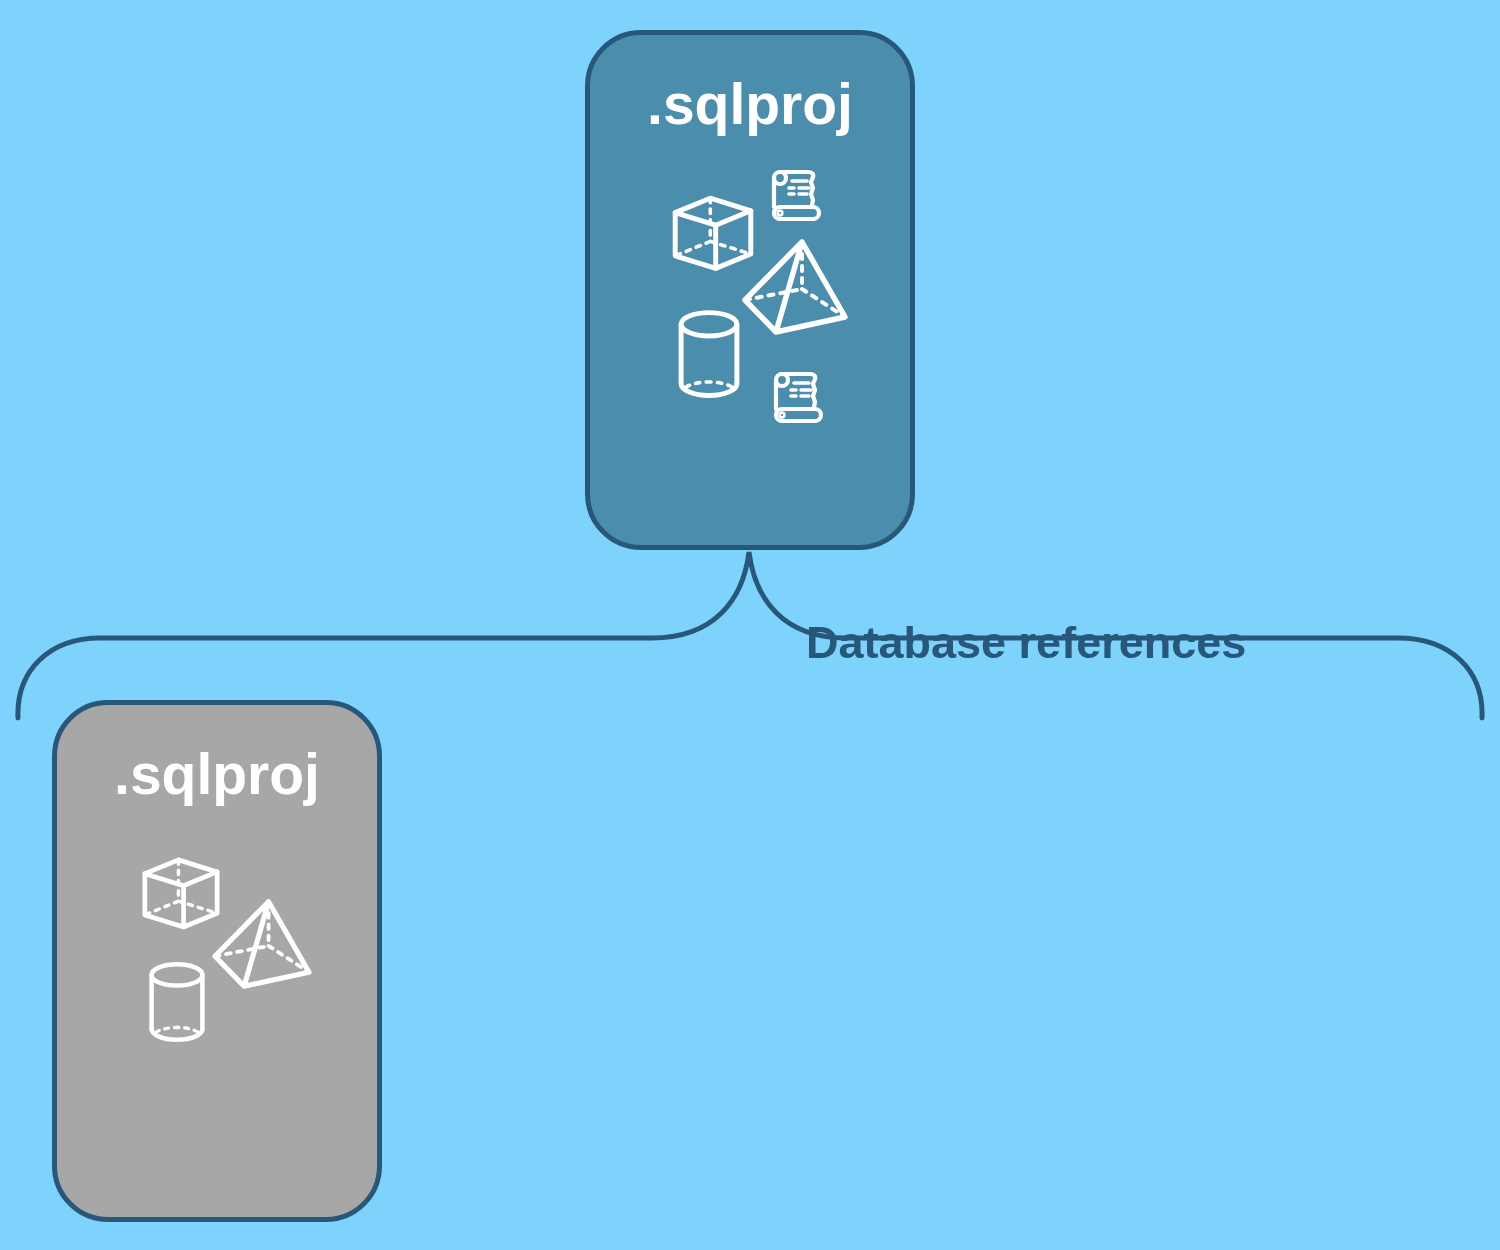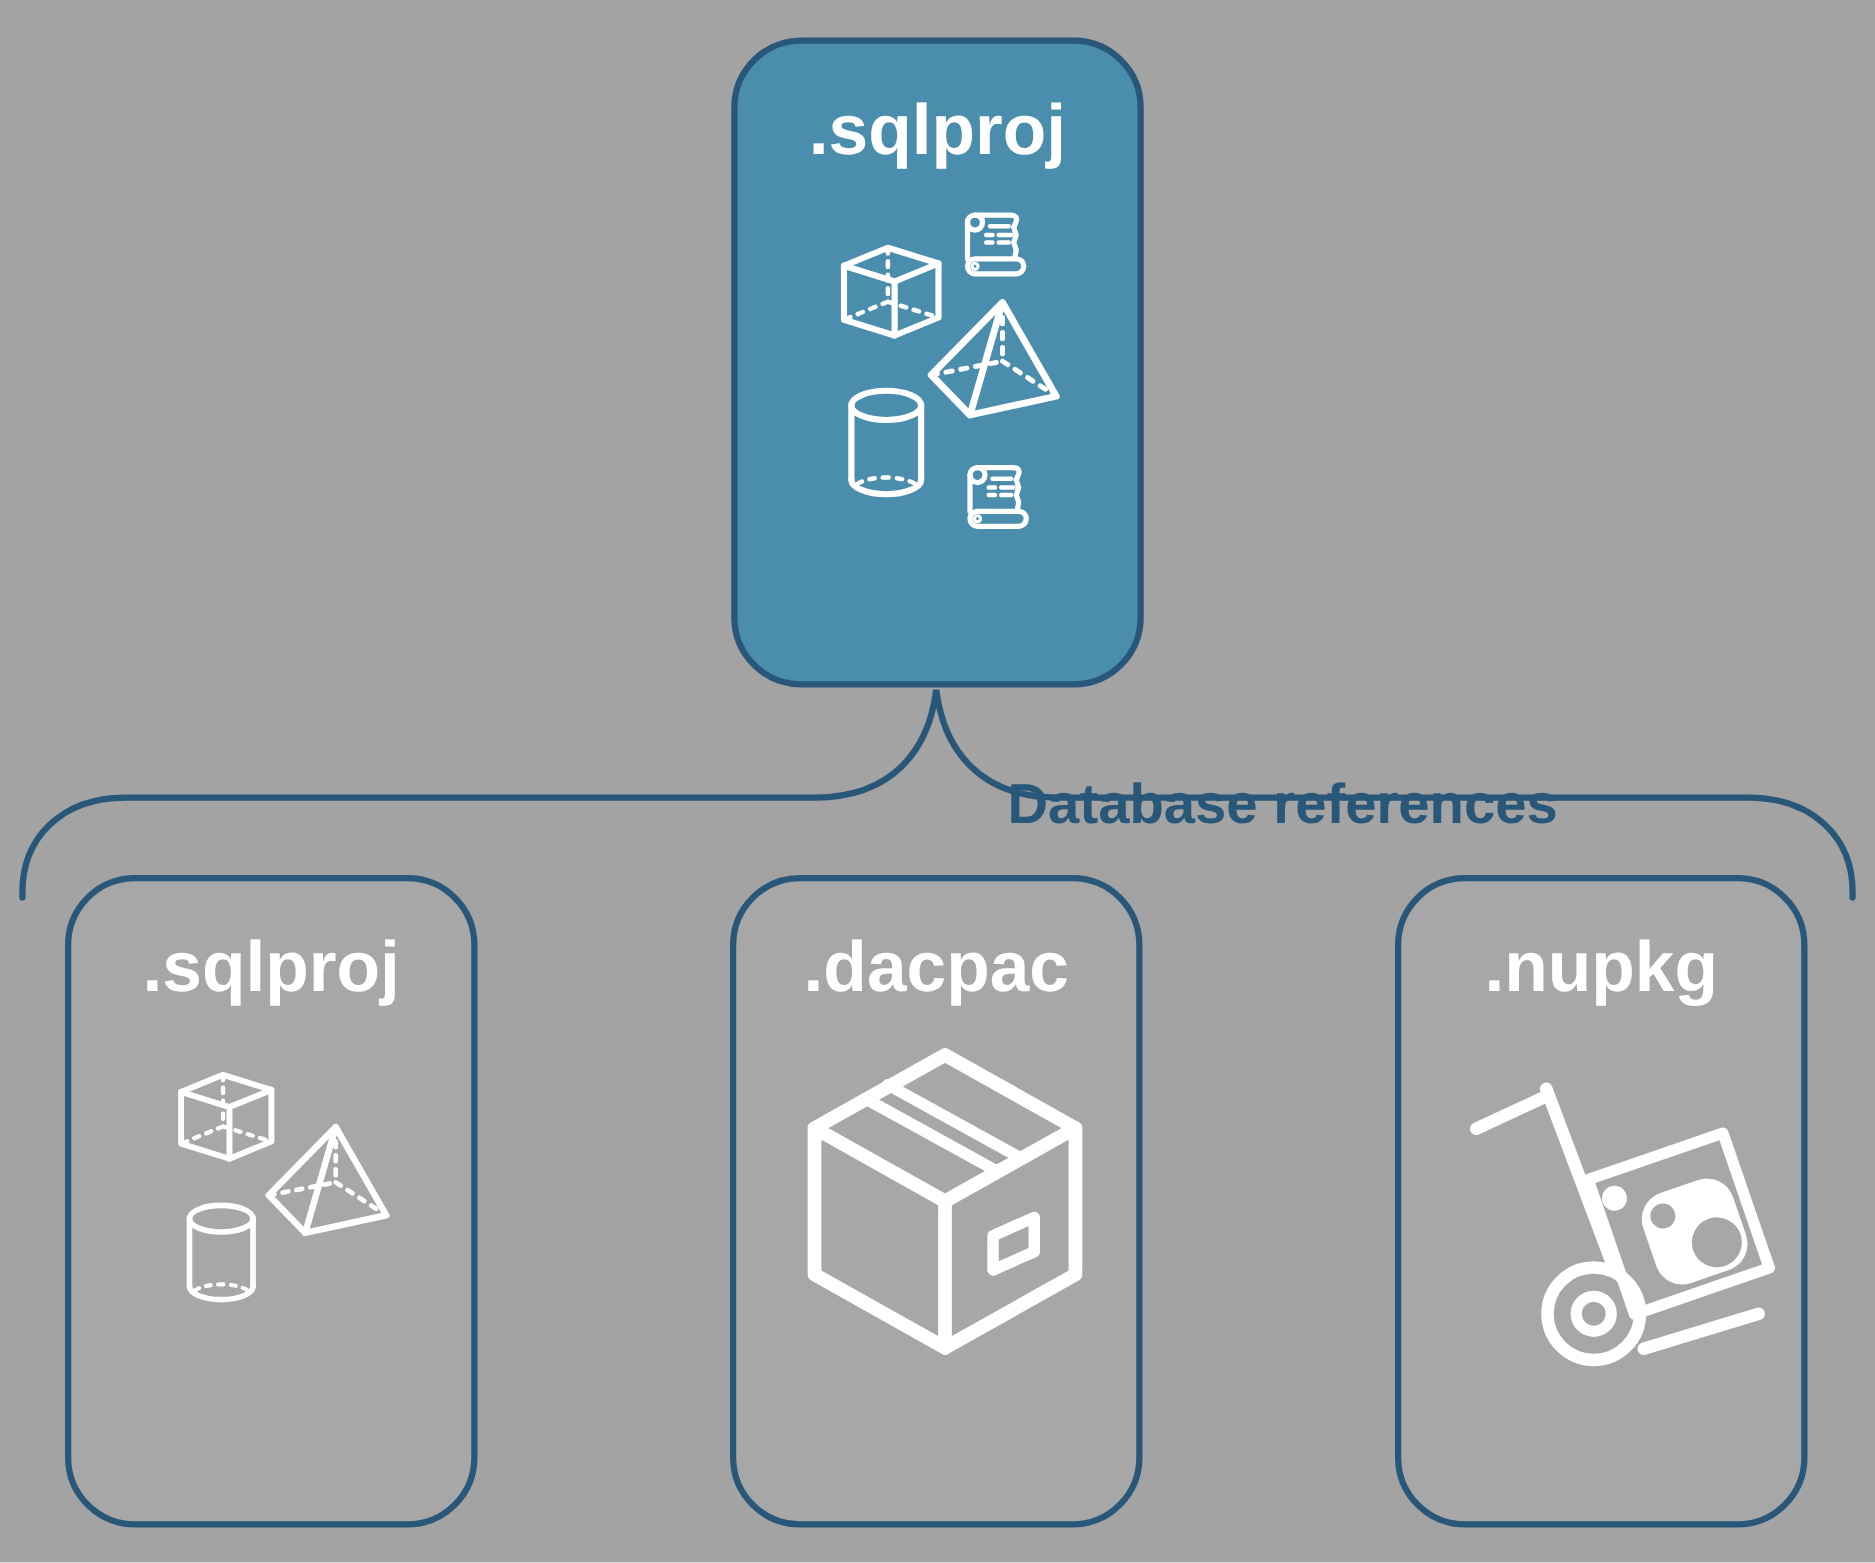--- a/index.html
+++ b/index.html
@@ -1,17 +1,17 @@
 <!DOCTYPE html>
 <html style="--teal: #4b8dac; --gray: #a7a7a7; --line: #29577a;"><head>
 <meta charset="utf-8">
 <style>
   html,body{margin:0;padding:0;background:#ffffff;}
   .stage{
-    position:relative;width:1500px;height:1250px;background:#a3a3a3;overflow:hidden;
+    position:relative;width:1500px;height:1250px;background:#7dd3fc;overflow:hidden;
     font-family:"Liberation Sans", sans-serif;
   }
   .node{
     position:absolute;border-radius:56px;border:5px solid var(--line);
     box-sizing:border-box;
   }
   .node.parent{background:var(--teal);}
   .node.child{background:var(--gray);}
   .node-title{
     position:absolute;left:0;right:0;top:36px;text-align:center;
@@ -97,47 +97,15 @@
     </svg>
 
     <svg class="icon" style="left:86px;top:256px;width:68px;height:82px;" viewBox="0 0 80 100">
       <ellipse class="s" stroke-width="5.5" cx="40" cy="17" rx="31" ry="13"></ellipse>
       <path class="s" stroke-width="5.5" d="M9,17 V83 M71,17 V83"></path>
       <path class="s" stroke-width="5.5" d="M9,83 A31,13 0 0 0 71,83"></path>
       <path class="s" stroke-width="4" stroke-dasharray="5 7" d="M14,87 A31,13 0 0 1 66,87"></path>
     </svg>
   </div>
 
-  <div class="node child" style="left:584px;top:700px;width:330px;height:522px;">
-    <div class="node-title">.dacpac</div>
 
-    <svg class="icon" style="left:48px;top:124px;width:238px;height:266px;" viewBox="0 0 130 145">
-      <path class="s" stroke-width="6" d="M8,40 L65,8 L122,40 L122,104 L65,136 L8,104 Z"></path>
-      <path class="s" stroke-width="6" d="M8,40 L65,72 L122,40 M65,72 L65,136"></path>
-      <path class="s" stroke-width="5" d="M30,27 L88,59 M40,21 L98,53"></path>
-      <path class="s" stroke-width="5" d="M86,87 L104,79 L104,94 L86,102 Z"></path>
-    </svg>
-  </div>
-
-  <div class="node child" style="left:1116px;top:700px;width:330px;height:522px;">
-    <div class="node-title">.nupkg</div>
-
-    <svg class="icon" style="left:46px;top:146px;width:252px;height:250px;" viewBox="0 0 252 250">
-
-      <path class="s" stroke-width="10" d="M14,52 L70,26"></path>
-      <path class="s" stroke-width="10" d="M70,20 L122,158"></path>
-
-      <circle class="s" stroke-width="10" cx="108" cy="200" r="37"></circle>
-      <circle class="s" stroke-width="9" cx="108" cy="200" r="14"></circle>
-
-      <path class="s" stroke-width="10" d="M148,228 L240,200"></path>
-
-      <g transform="rotate(-19 176 128)">
-        <rect class="s" stroke-width="9" x="119" y="71" width="114" height="114"></rect>
-        <rect x="148" y="100" width="76" height="76" rx="22" fill="#ffffff" stroke="none"></rect>
-        <circle cx="200" cy="152" r="20" fill="var(--gray)"></circle>
-        <circle cx="166" cy="118" r="10" fill="var(--gray)"></circle>
-        <circle cx="134" cy="92" r="10" fill="#ffffff"></circle>
-      </g>
-    </svg>
-  </div>
 
 </div>
 
 </body></html>

